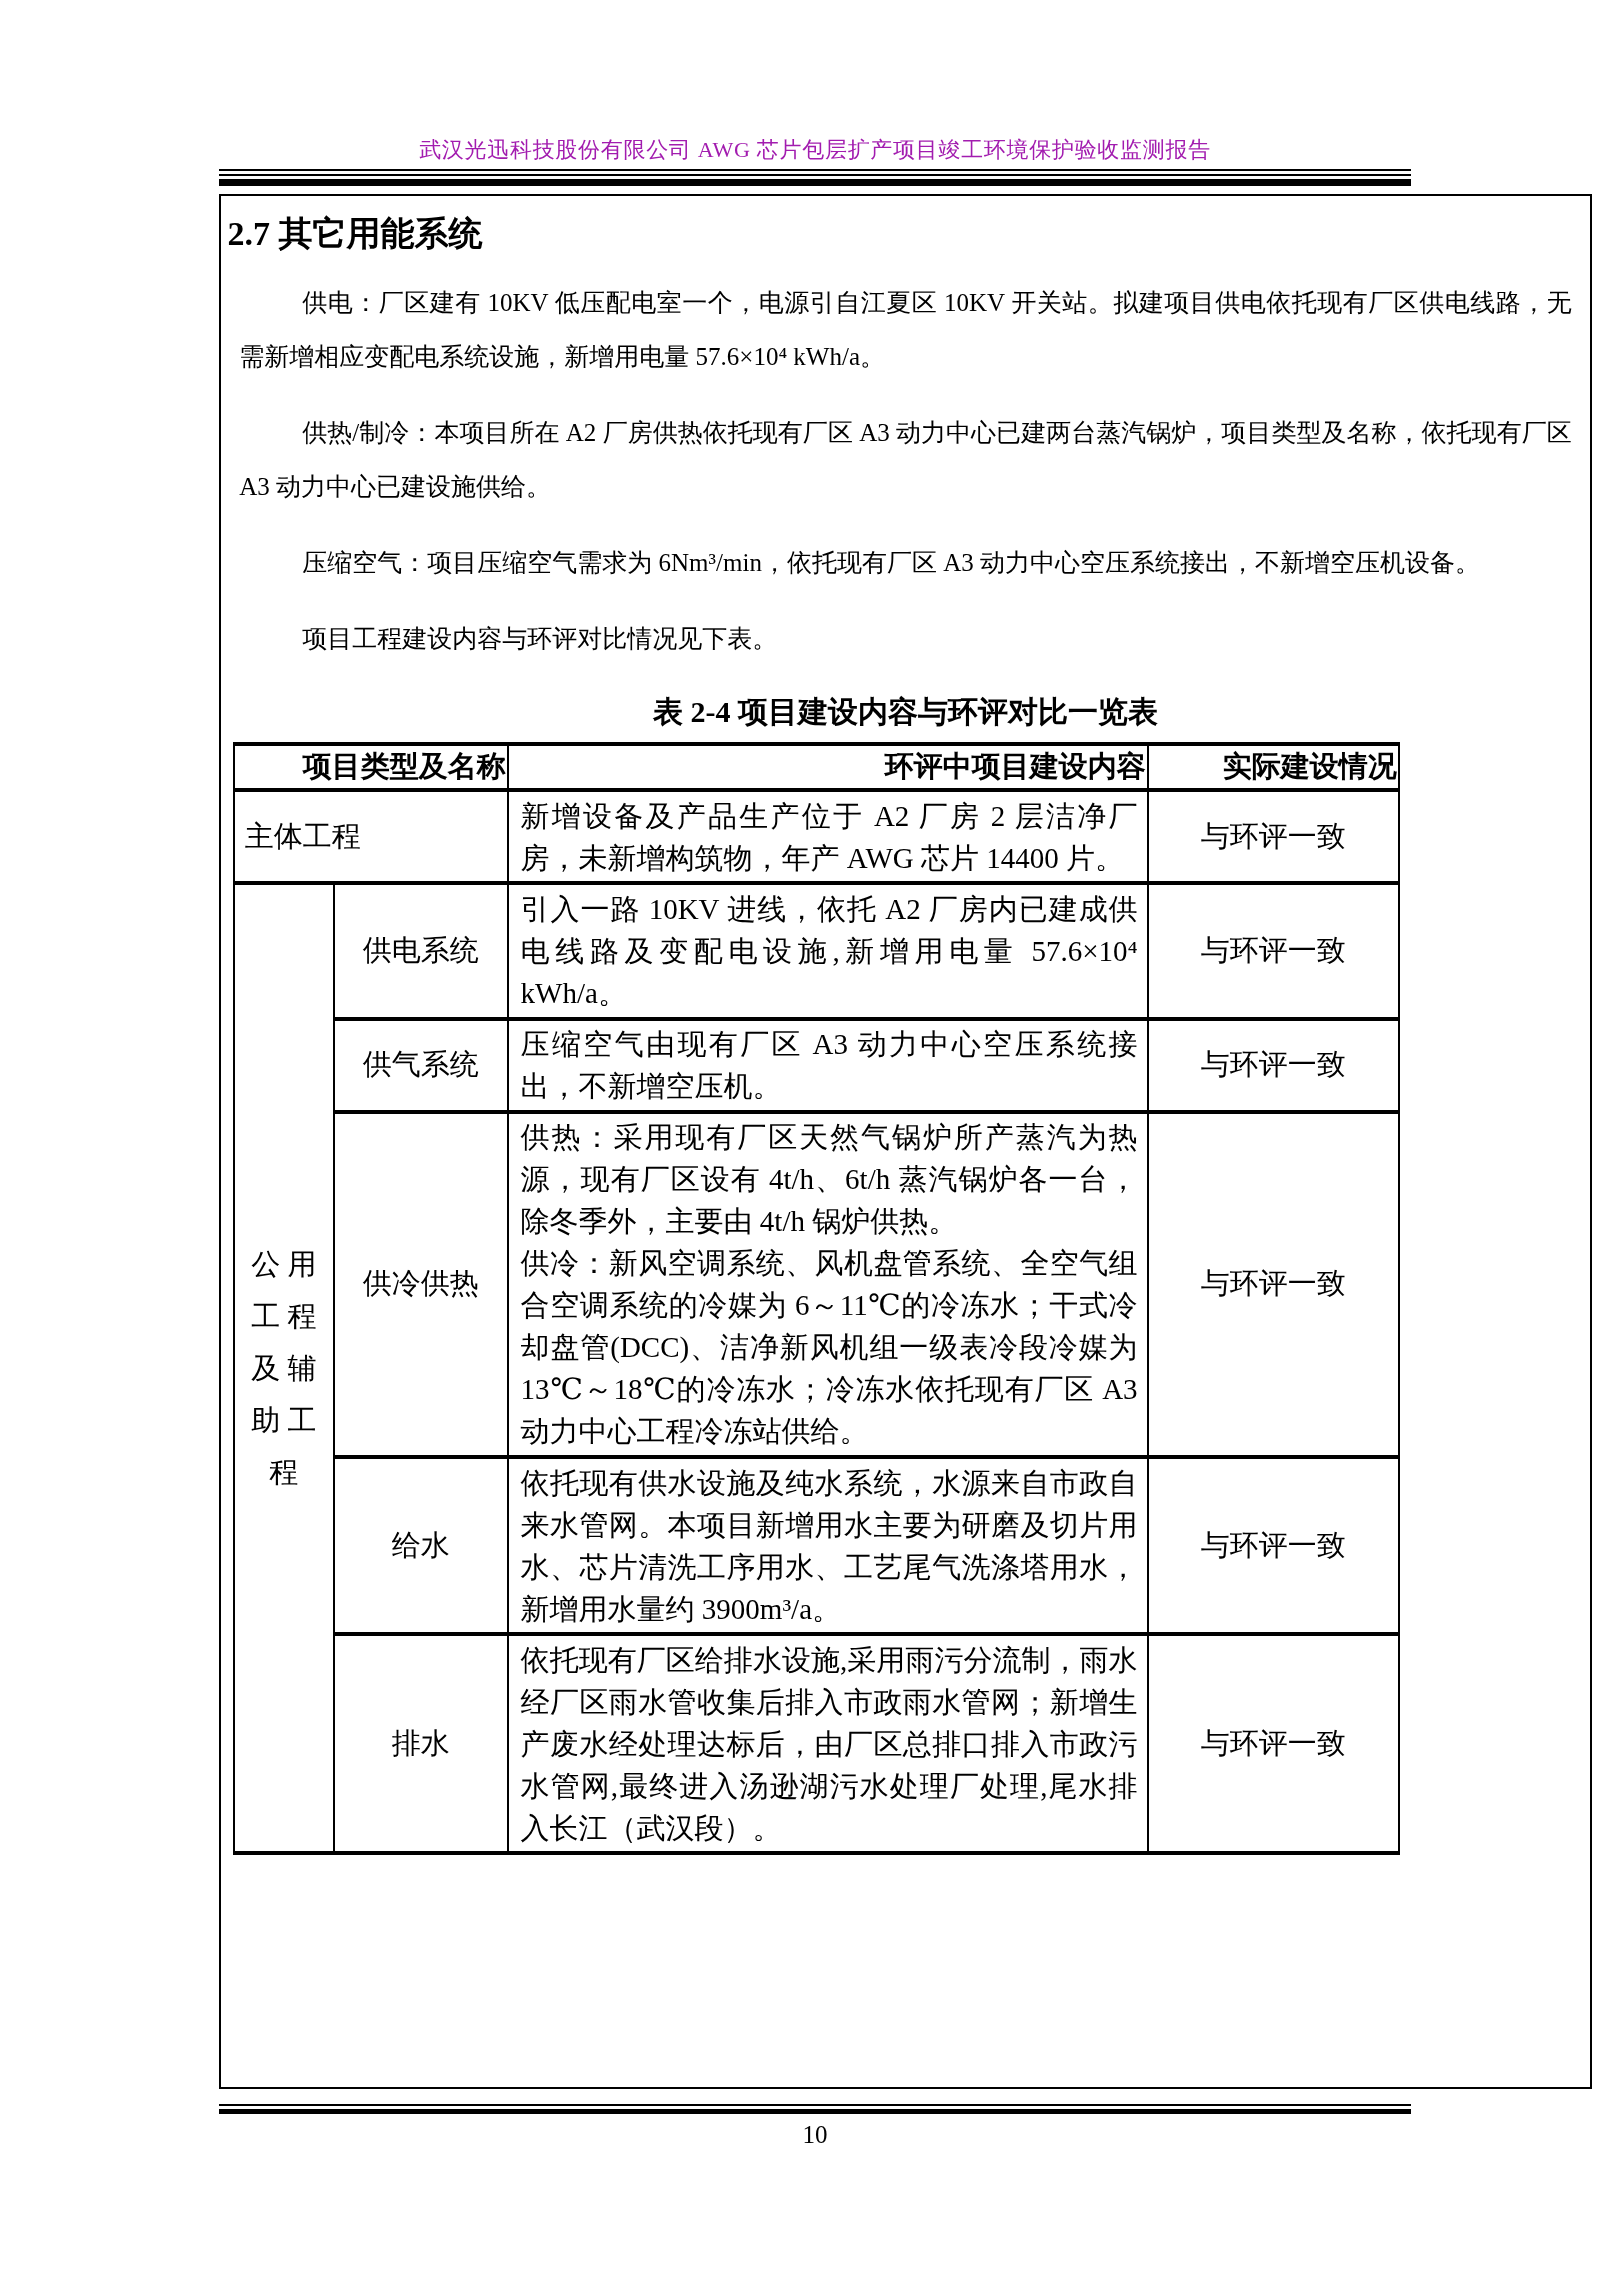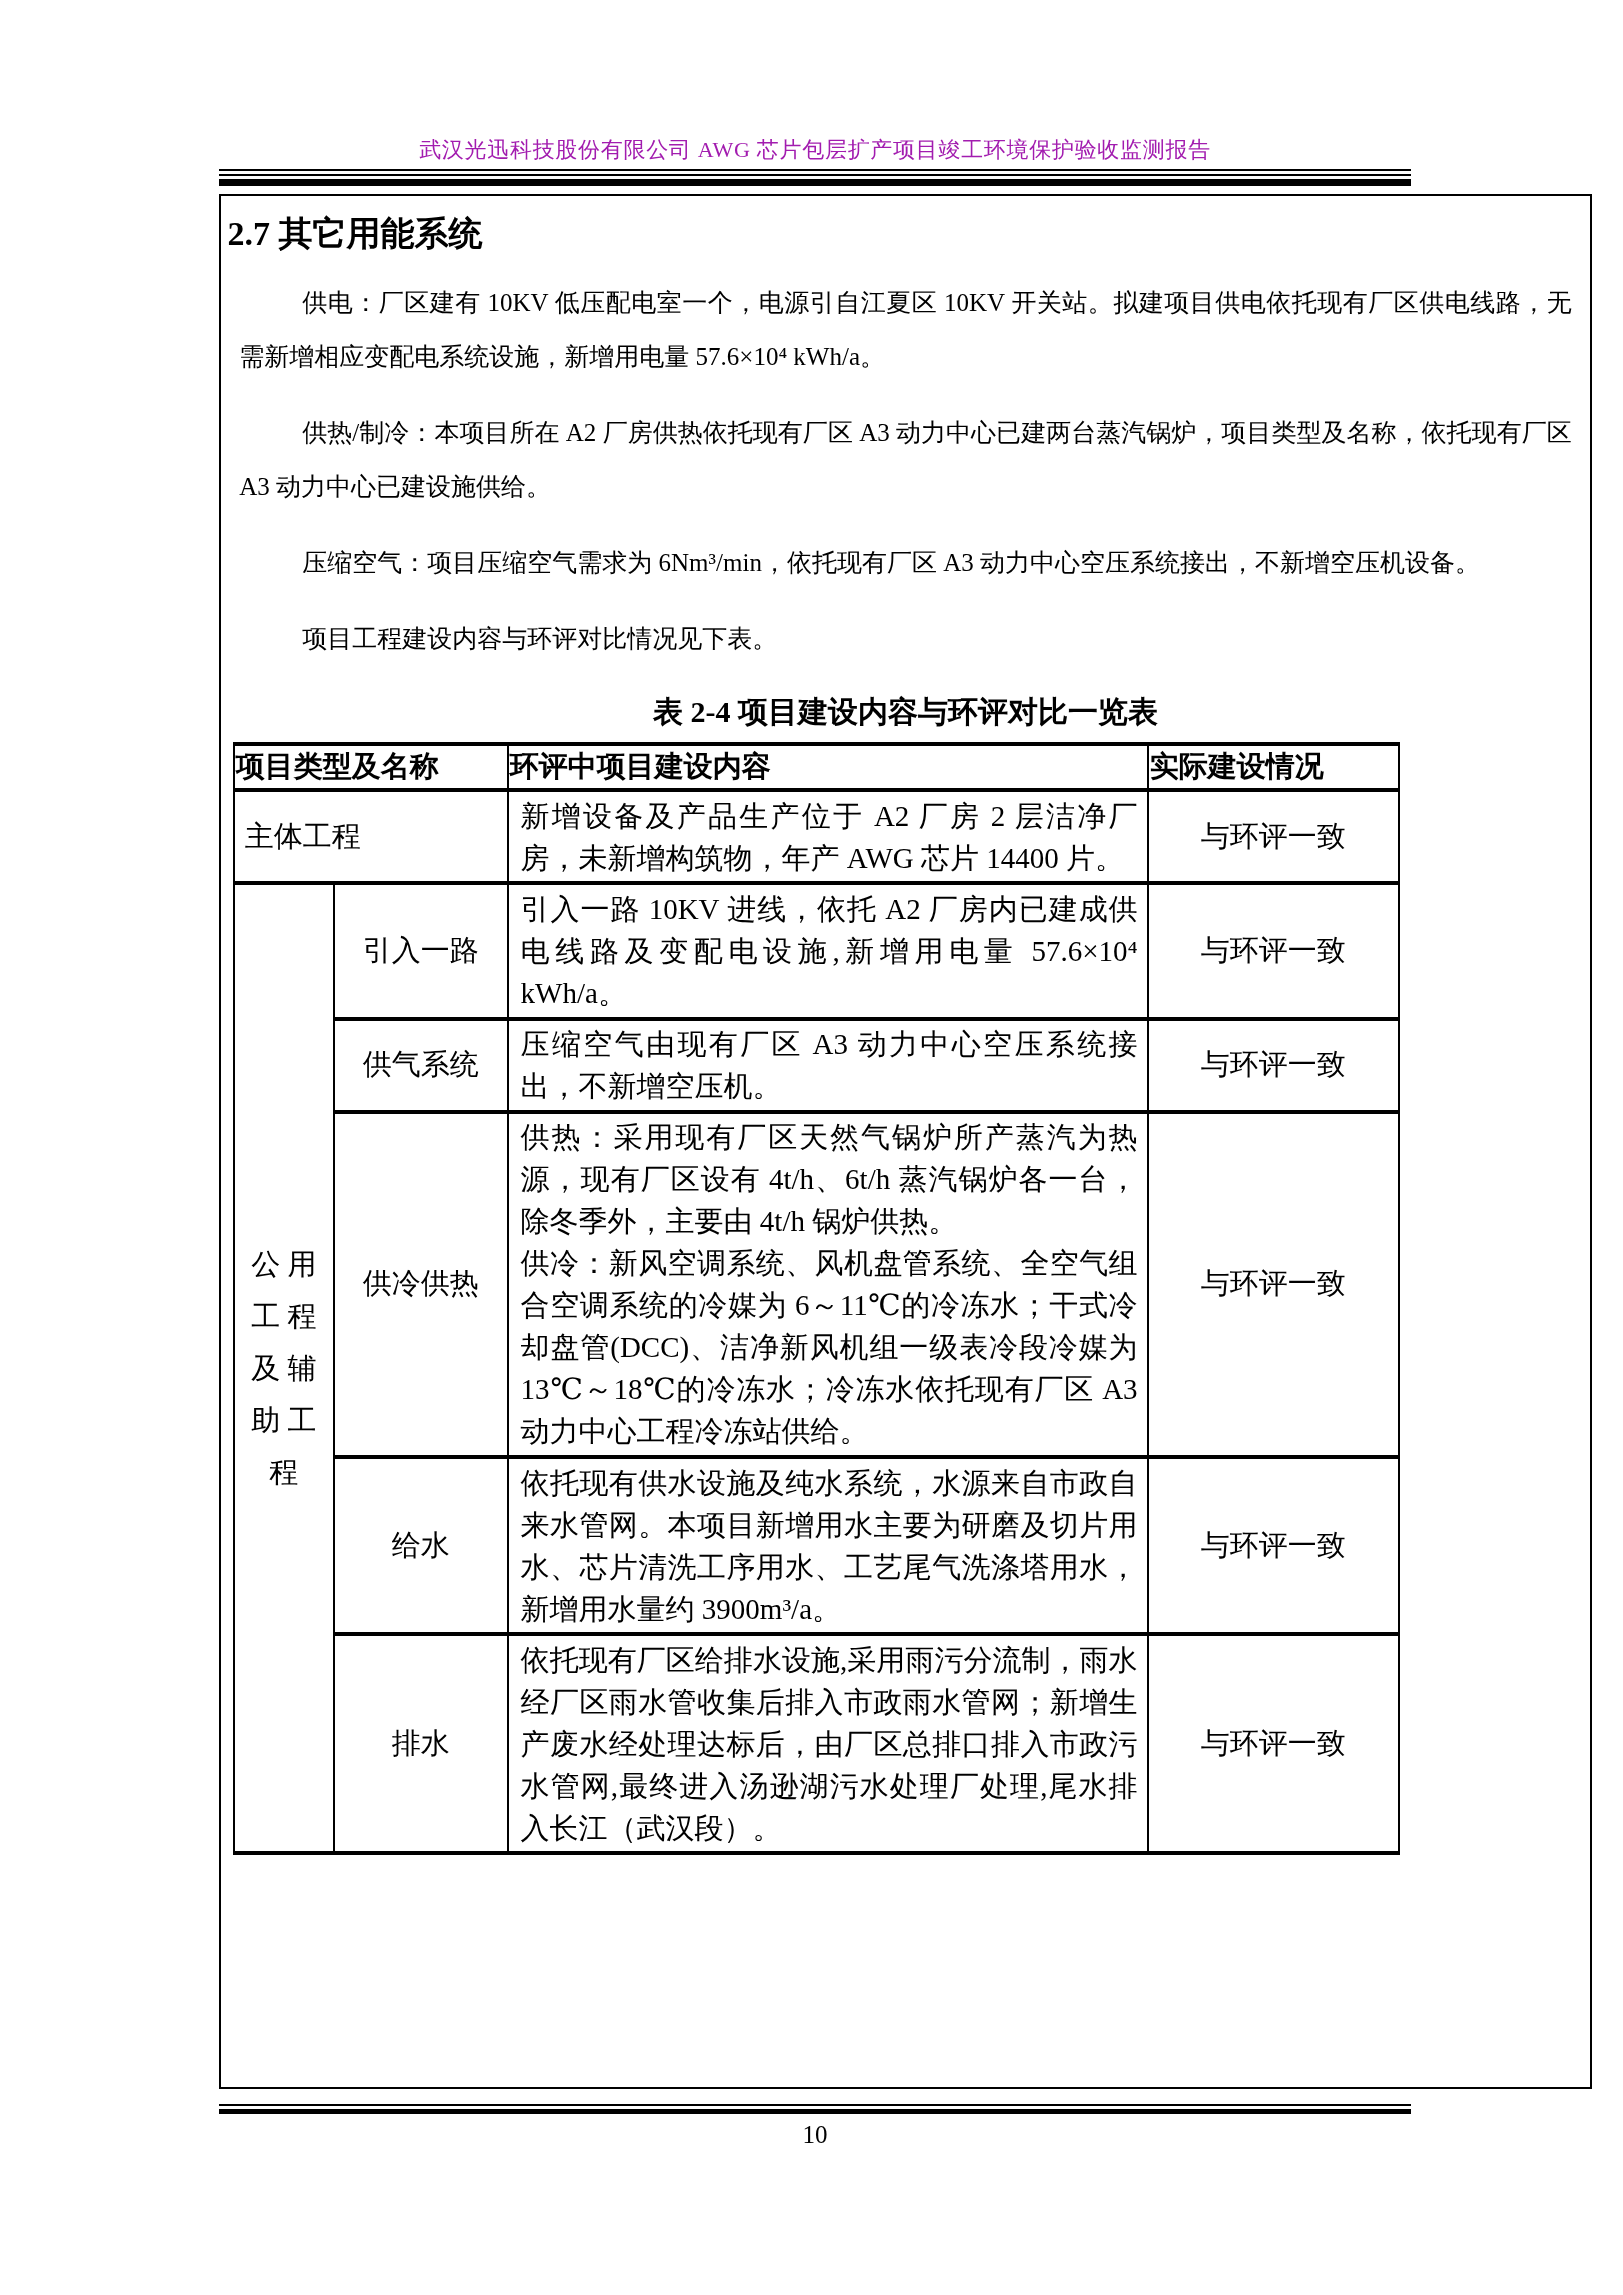--- a/index.html
+++ b/index.html
@@ -35,21 +35,21 @@
   }
   table.cmp {
     border-collapse:collapse; table-layout:fixed;
     margin-left:11.8px; width:1164px; font-size:29px;
   }
   table.cmp td {
     border:2.6px solid #000; border-top-width:4.6px; border-bottom-width:4.6px;
     vertical-align:middle; overflow:hidden;
   }
   table.cmp tr.head td {
-    font-weight:bold; text-align:left; height:38px;
+    font-weight:bold; text-align:right; height:38px;
   }
   td.cat { text-align:left; padding-left:10px; }
   td.name { text-align:center; }
   td.vlabel { text-align:center; }
   td.vlabel .vline { line-height:52px; }
   td.content { text-align:justify; padding:2.6px 9.2px 2.6px 11.8px; line-height:42px; vertical-align:top; }
   td.content .cpara { margin:0; }
   td.status { text-align:center; }
   .r1 { height:90px; } .r2 { height:84px; } .r3 { height:86px; }
   .r4 { height:341px; } .r5 { height:171px; } .r6 { height:214px; }
@@ -103,21 +103,21 @@
     </tr>
 
     <tr class="r2">
       <td rowspan="5" class="vlabel">
         <div class="vline">公 用</div>
         <div class="vline">工 程</div>
         <div class="vline">及 辅</div>
         <div class="vline">助 工</div>
         <div class="vline">程</div>
       </td>
-      <td class="name">引入一路</td>
+      <td class="name">供电系统</td>
       <td class="content">
         <div class="cpara">引入一路 10KV 进线，依托 A2 厂房内已建成供电线路及变配电设施,新增用电量 57.6×10⁴ kWh/a。</div>
       </td>
       <td class="status">与环评一致</td>
     </tr>
 
     <tr class="r3">
       <td class="name">供气系统</td>
       <td class="content">
         <div class="cpara">压缩空气由现有厂区 A3 动力中心空压系统接出，不新增空压机。</div>

